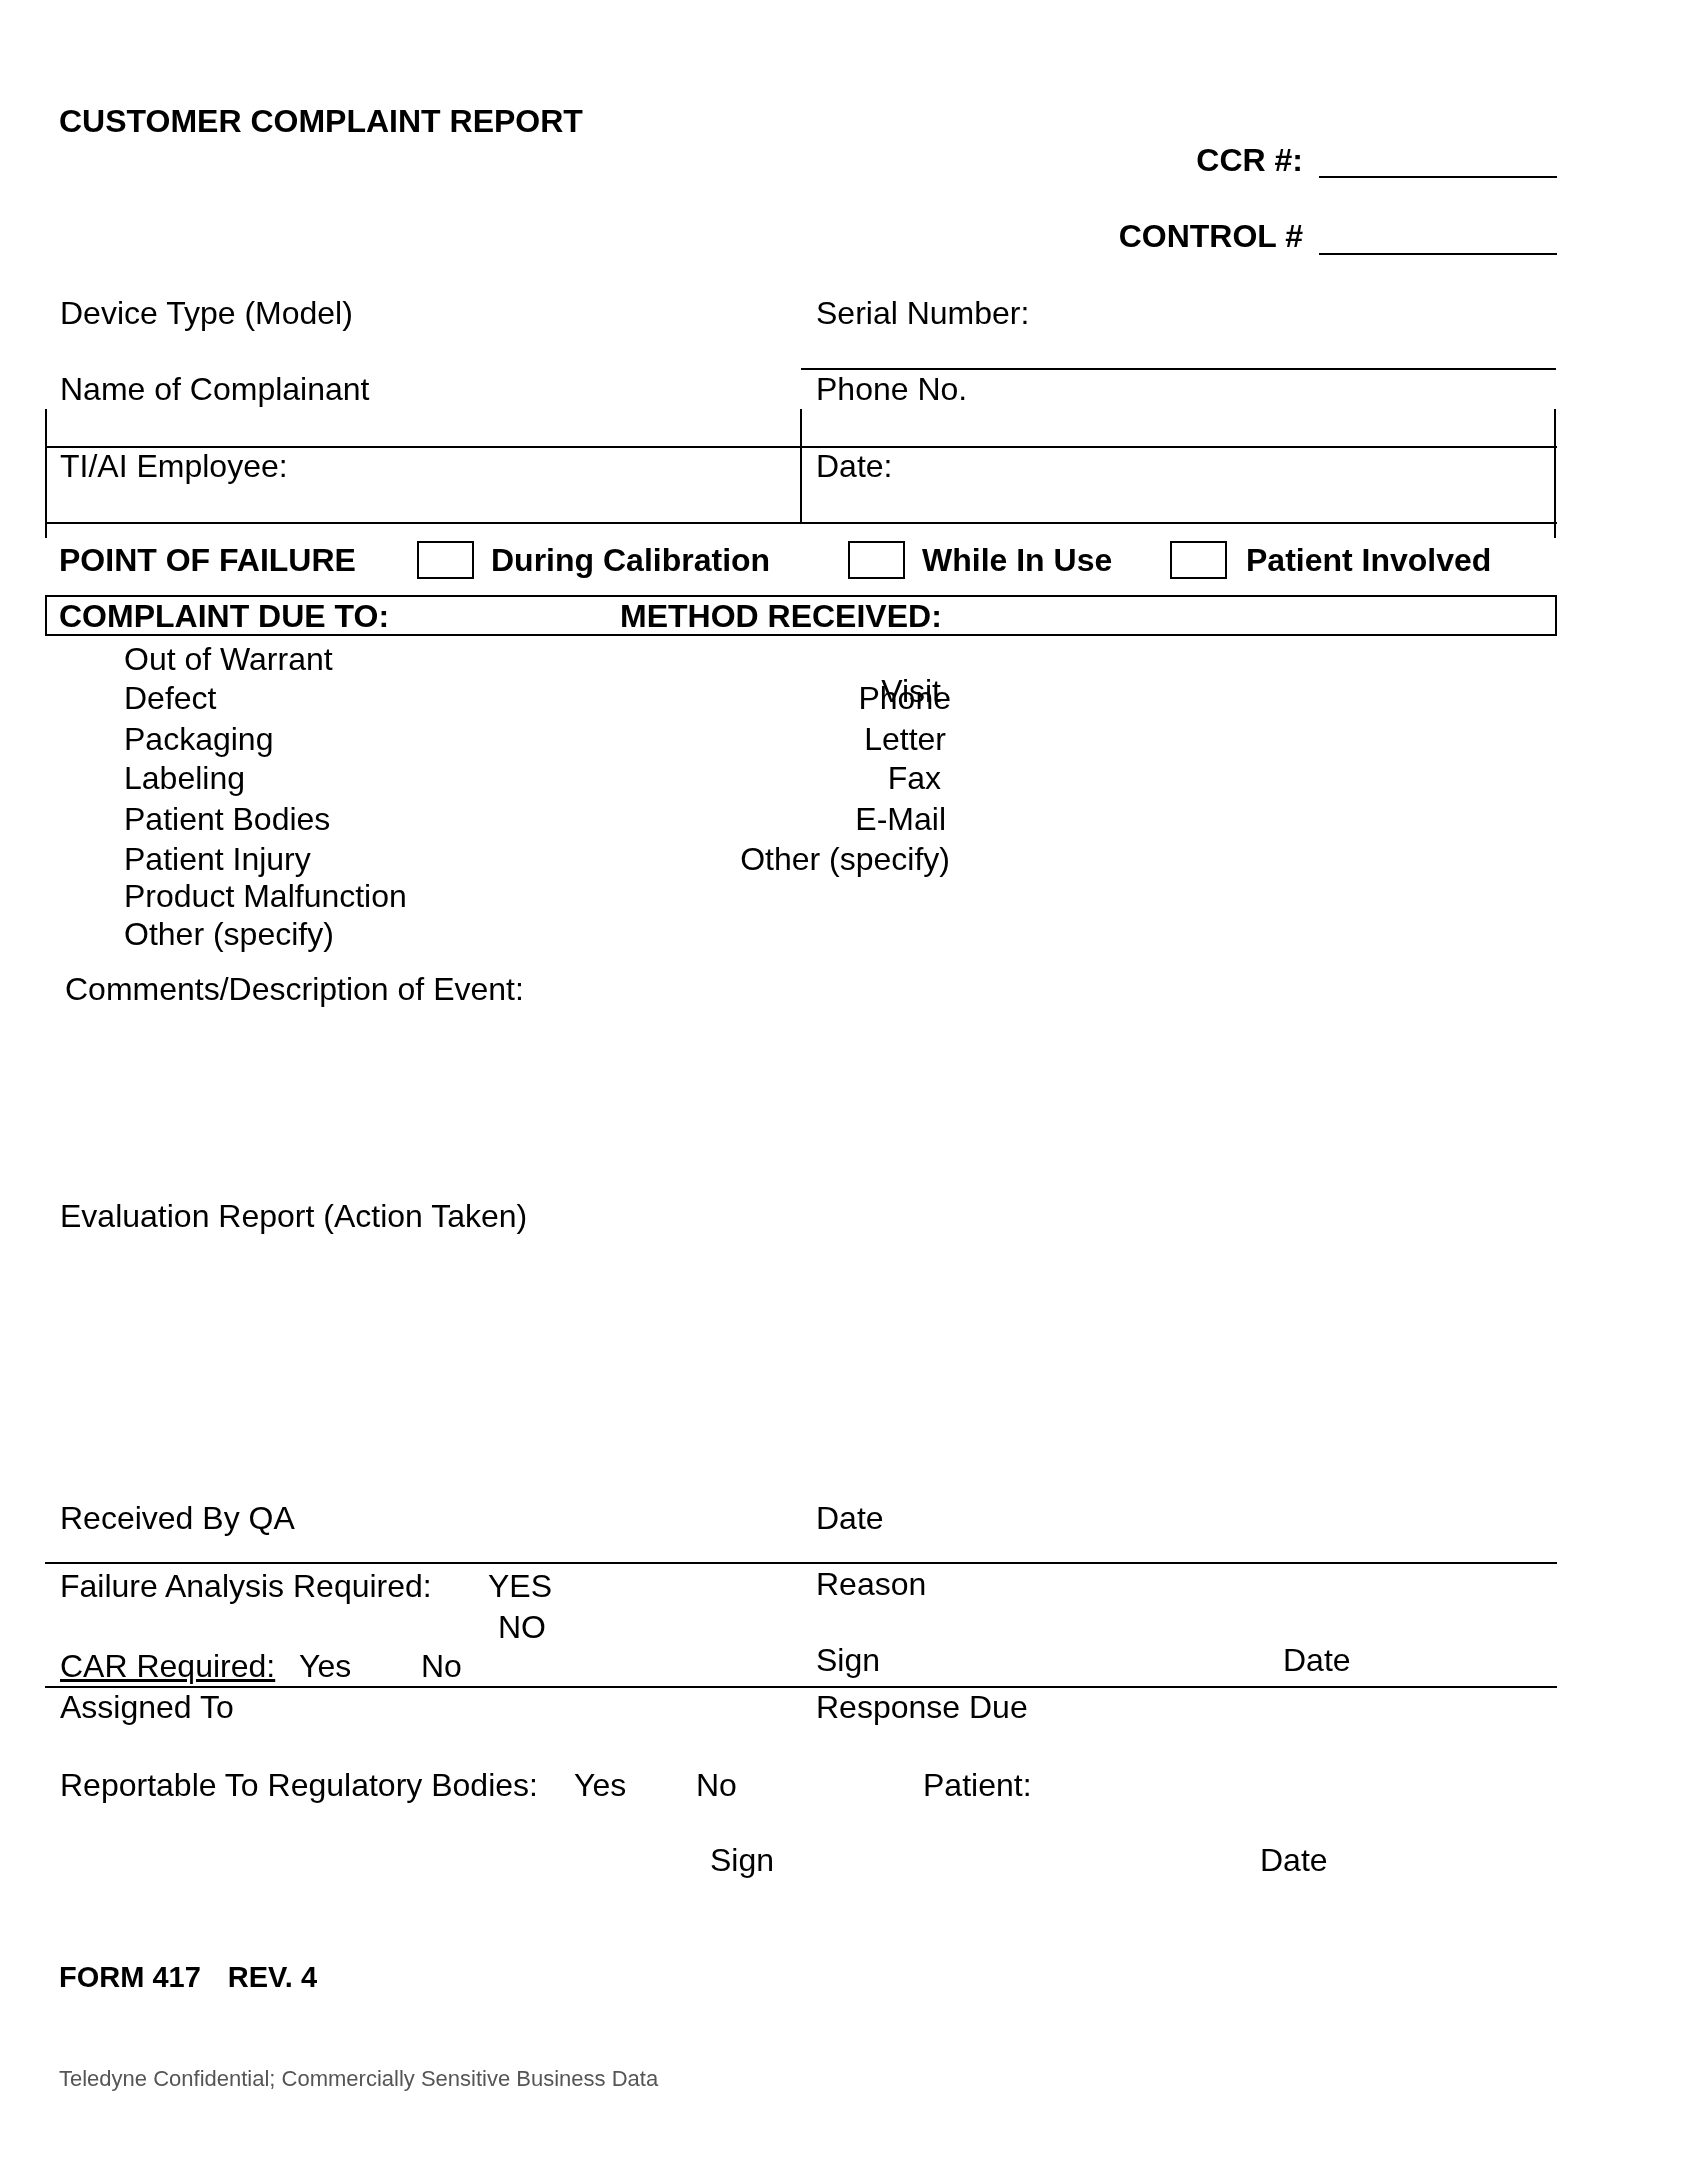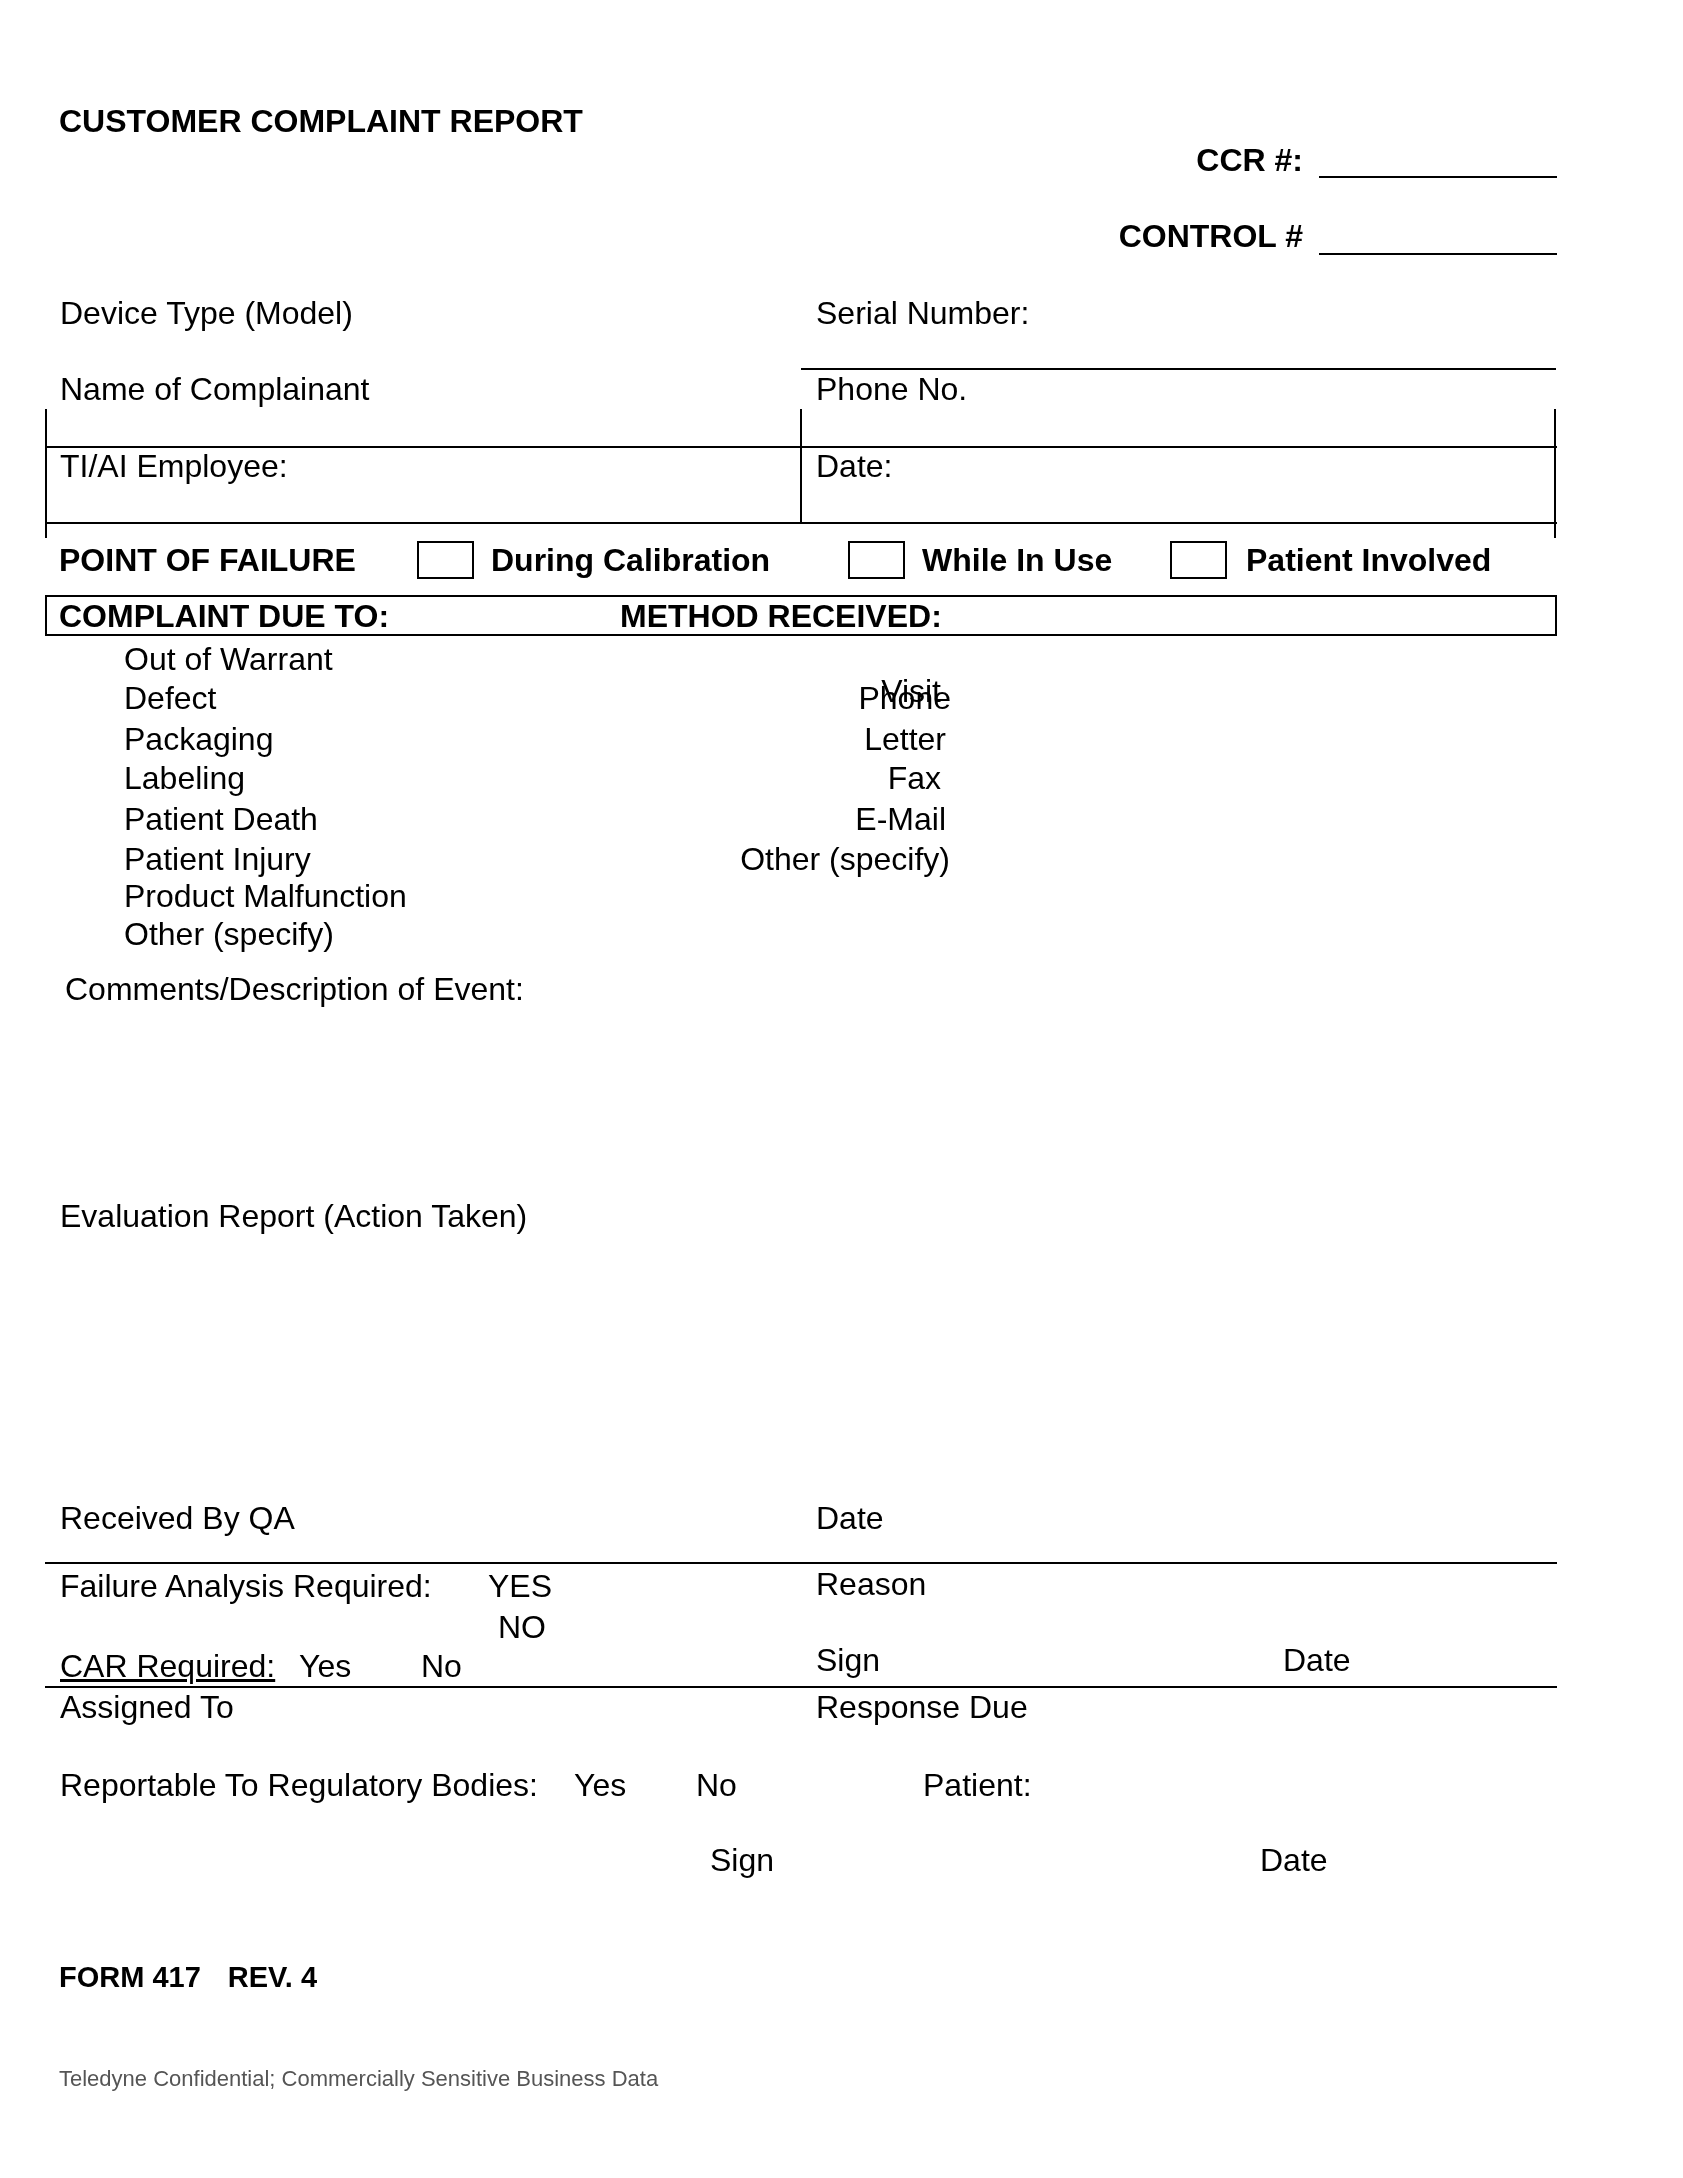--- a/index.html
+++ b/index.html
@@ -55,21 +55,21 @@
 <div class="t b" style="left:1246px; top:544px;">Patient Involved</div>
 
 <div class="box" style="left:45px; top:595px; width:1512px; height:41px;"></div>
 <div class="t b" style="left:59px; top:600px;">COMPLAINT DUE TO:</div>
 <div class="t b" style="left:620px; top:600px;">METHOD RECEIVED:</div>
 
 <div class="t n" style="left:124px; top:643px;">Out of Warrant</div>
 <div class="t n" style="left:124px; top:682px;">Defect</div>
 <div class="t n" style="left:124px; top:723px;">Packaging</div>
 <div class="t n" style="left:124px; top:762px;">Labeling</div>
-<div class="t n" style="left:124px; top:803px;">Patient Death</div>
+<div class="t n" style="left:124px; top:803px;">Patient Bodies</div>
 <div class="t n" style="left:124px; top:843px;">Patient Injury</div>
 <div class="t n" style="left:124px; top:880px;">Product Malfunction</div>
 <div class="t n" style="left:124px; top:918px;">Other (specify)</div>
 
 <div class="t n r" style="right:742px; top:675px;">Visit</div>
 <div class="t n r" style="right:732px; top:682px;">Phone</div>
 <div class="t n r" style="right:737px; top:723px;">Letter</div>
 <div class="t n r" style="right:742px; top:762px;margin-left:42px;">Fax</div>
 <div class="t n r" style="right:737px; top:803px;">E-Mail</div>
 <div class="t n r" style="right:733px; top:843px;">Other (specify)</div>

